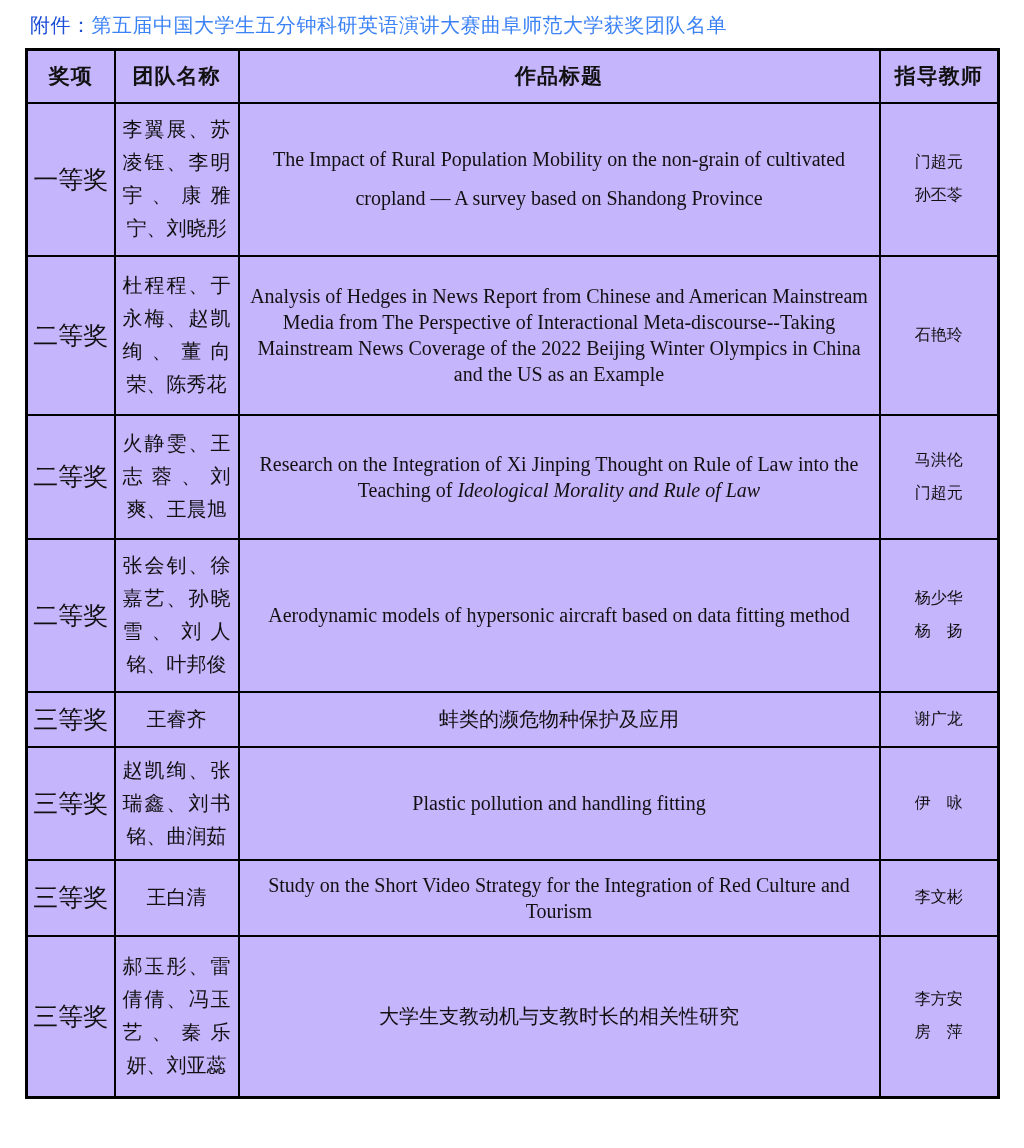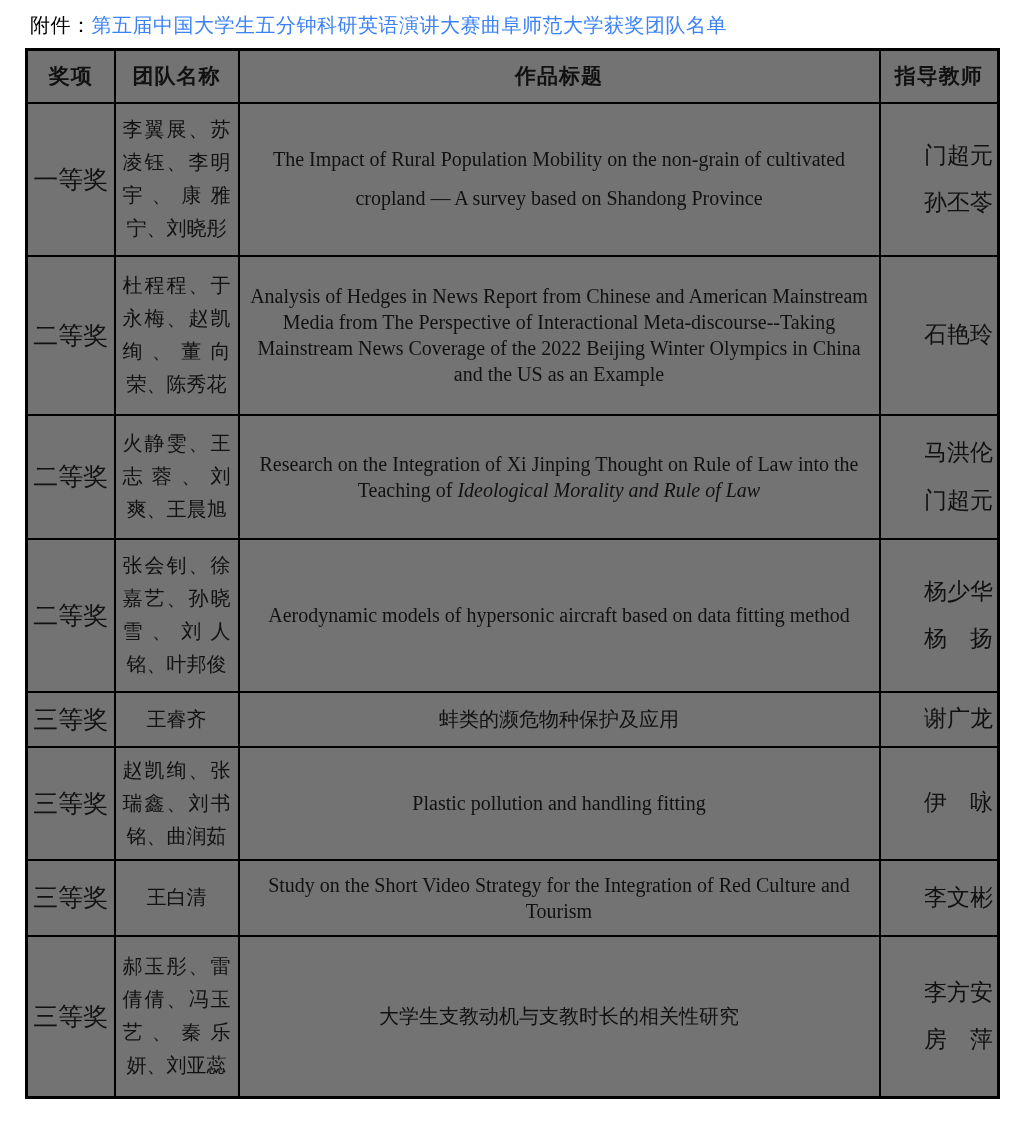--- a/index.html
+++ b/index.html
@@ -13,32 +13,32 @@
     overflow: hidden;
   }
   .doc-header {
     position: absolute;
     left: 30px;
     top: 12px;
     font-size: 20px;
     white-space: nowrap;
     letter-spacing: 0.5px;
   }
-  .doc-header .attach { font-weight: 400; color: #000000; }
+  .doc-header .attach { font-weight: 400; color: #1d4ed8; }
   .doc-header .title  { font-weight: 400; color: #3b82f6; }
 
   table.award-table {
     position: absolute;
     left: 25px;
     top: 48px;
     width: 972px;
     border-collapse: collapse;
     table-layout: fixed;
     border: 3px solid #000;
-    background: #737373;
+    background: #c4b5fd;
   }
   td, th {
     border: 2px solid #000;
     vertical-align: middle;
     font-weight: 400;
     overflow: hidden;
   }
   th {
     font-weight: 700;
     font-size: 21px;
@@ -69,22 +69,22 @@
   }
   .c-title {
     text-align: center;
     font-size: 20px;
     line-height: 1.3;
     padding: 6px 10px;
   }
   .c-title.sp2 { line-height: 1.95; }
   .c-title em { }
   .c-adv {
-    text-align: right;
-    font-size: 23px;
+    text-align: center;
+    font-size: 16px;
     line-height: 2.05;
     padding: 0 4px;
   }
   .c-adv span { display: block; }
   .c-adv span:empty { display: none; }
 </style>
 </head>
 <body>
 
 <div class="doc-header">

